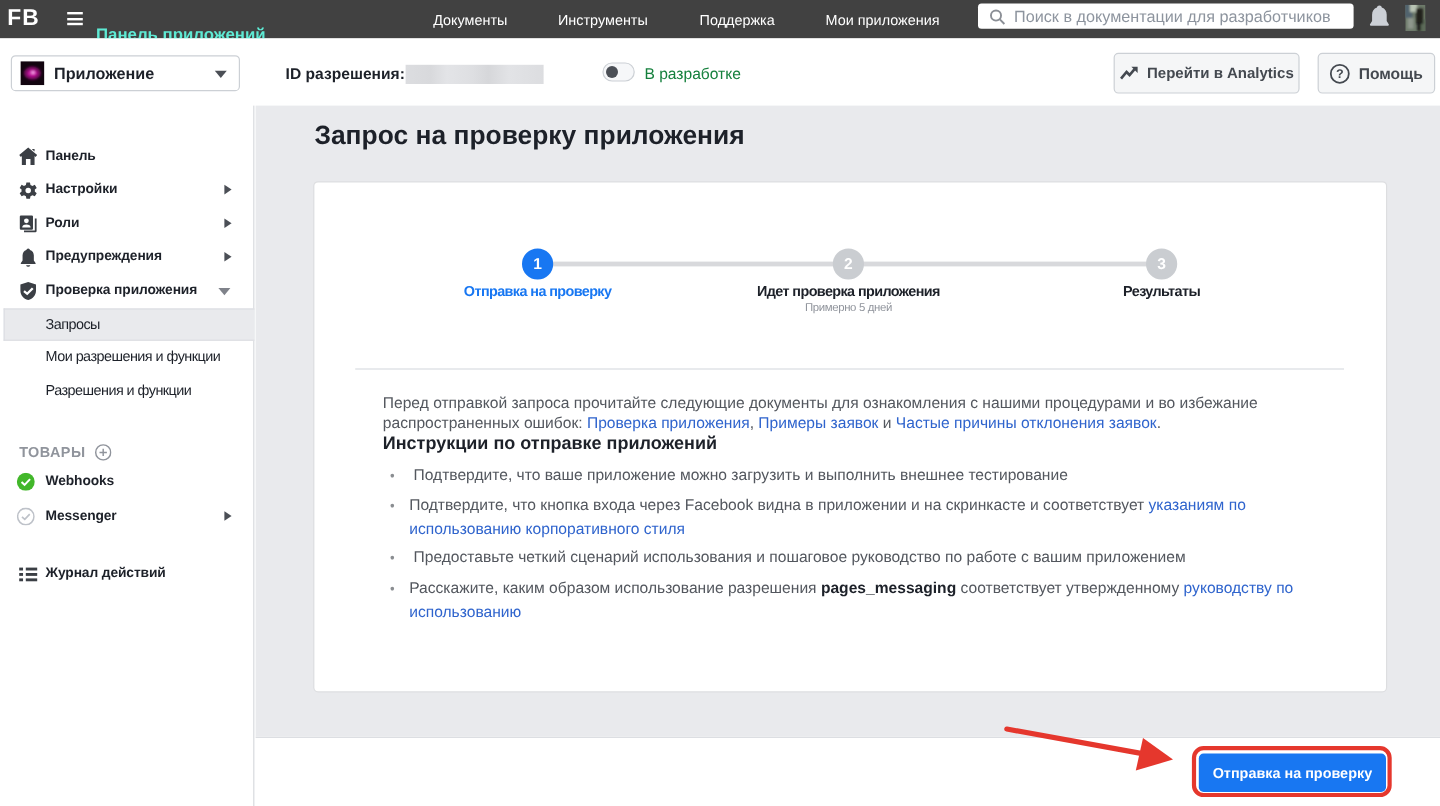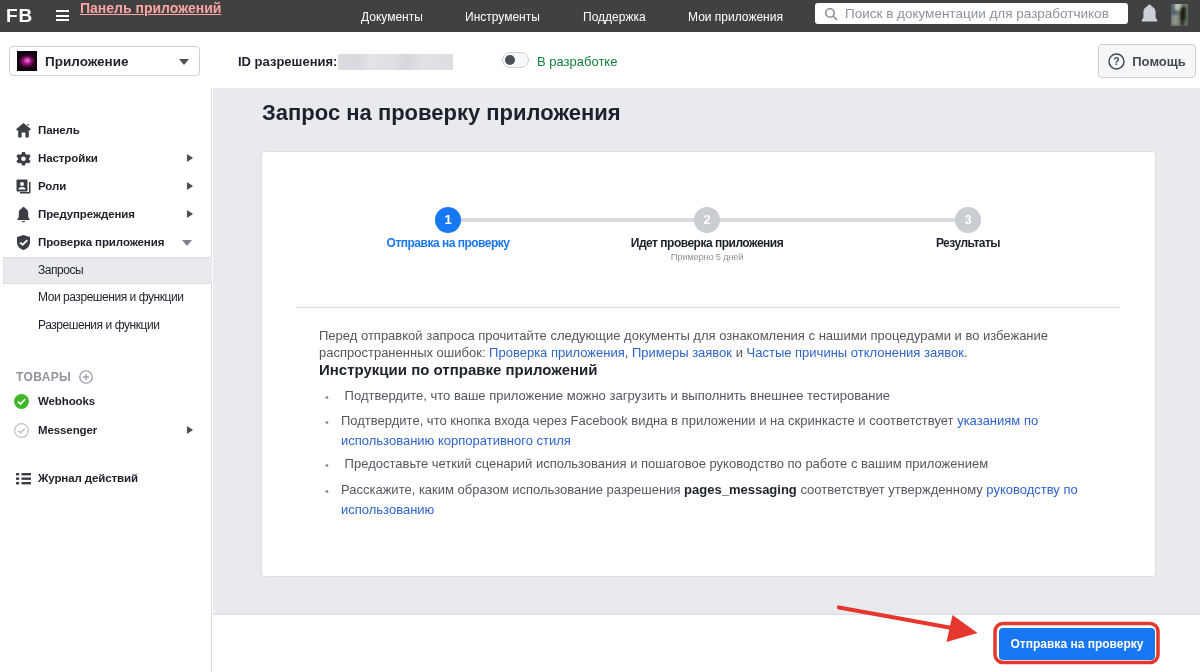--- a/index.html
+++ b/index.html
@@ -5,21 +5,21 @@
 * { margin:0; padding:0; box-sizing:border-box; }
 html,body { width:1200px; height:672px; overflow:hidden; }
 body { font-family:"Liberation Sans", sans-serif; }
 #page { position:relative; width:1200px; height:672px; background:#fff; overflow:hidden; }
 
 
 #topbar { position:absolute; left:0; top:0; width:1200px; height:32px; background:#414141; }
 #fblogo { position:absolute; left:6px; top:5px; color:#fff; font-size:19px; font-weight:700; letter-spacing:1px; }
 #burger { position:absolute; left:56px; top:10px; width:13px; height:11px; }
 #burger div { height:2px; background:#fff; margin-bottom:2.5px; }
-#paneltitle { position:absolute; left:80px; top:0; color:#fca5a5; font-size:14px; font-weight:600;text-decoration:underline; }
+#paneltitle { position:absolute; left:80px; top:20px; color:#5eead4; font-size:14px; font-weight:600;text-decoration:underline; }
 .topnav { position:absolute; top:10px; color:#fff; font-size:12px; font-weight:400;text-align:center; }
 #searchbox { position:absolute; left:815px; top:3px; width:313px; height:21px; background:#fff; border-radius:3px; }
 #searchbox svg { position:absolute; left:9px; top:4px; }
 #searchbox span { position:absolute; left:30px; top:3px; font-size:13.5px; color:#8d949e; }
 #bell { position:absolute; left:1140px; top:3px; }
 #avatar { position:absolute; left:1171px; top:4px; width:17px; height:22px; overflow:hidden; }
 
 
 #toolbar { position:absolute; left:0; top:32px; width:1200px; height:56px; background:#fff;padding-left:12px; }
 #appsel { position:absolute; left:9px; top:14px; width:191px; height:30px; border:1px solid #ccd0d5; border-radius:4px; background:#fff; }
@@ -112,20 +112,27 @@
       </svg>
       <div class="name">Приложение</div>
       <div class="caret"></div>
     </div>
     <div id="idlabel">ID разрешения:</div>
     <div id="idblur"></div>
     <div id="toggle">
         <div class="knob"></div>
       </div>
     <div id="devlabel">В разработке</div>
+    <div class="tbtn" id="btn-analytics">
+      <svg width="16" height="14" viewBox="0 0 16 14">
+          <path d="M1.2 11.5 L5.8 6 L8.3 8.5 L12.5 3.6" fill="none" stroke="#444950" stroke-width="2.2"></path>
+          <polygon points="9.8,1.6 15,1.6 15,6.8" fill="#444950"></polygon>
+        </svg>
+      <span>Перейти в Analytics</span>
+    </div>
     <div class="tbtn" id="btn-help">
       <svg width="17" height="17" viewBox="0 0 17 17">
           <circle cx="8.5" cy="8.5" r="7.5" fill="none" stroke="#444950" stroke-width="1.5"></circle>
           <text x="8.5" y="12" text-anchor="middle" font-size="10.5" font-weight="bold" fill="#444950" font-family="Liberation Sans">?</text>
         </svg>
       <span>Помощь</span>
     </div>
   </div>
 
   <div id="sidebar">

